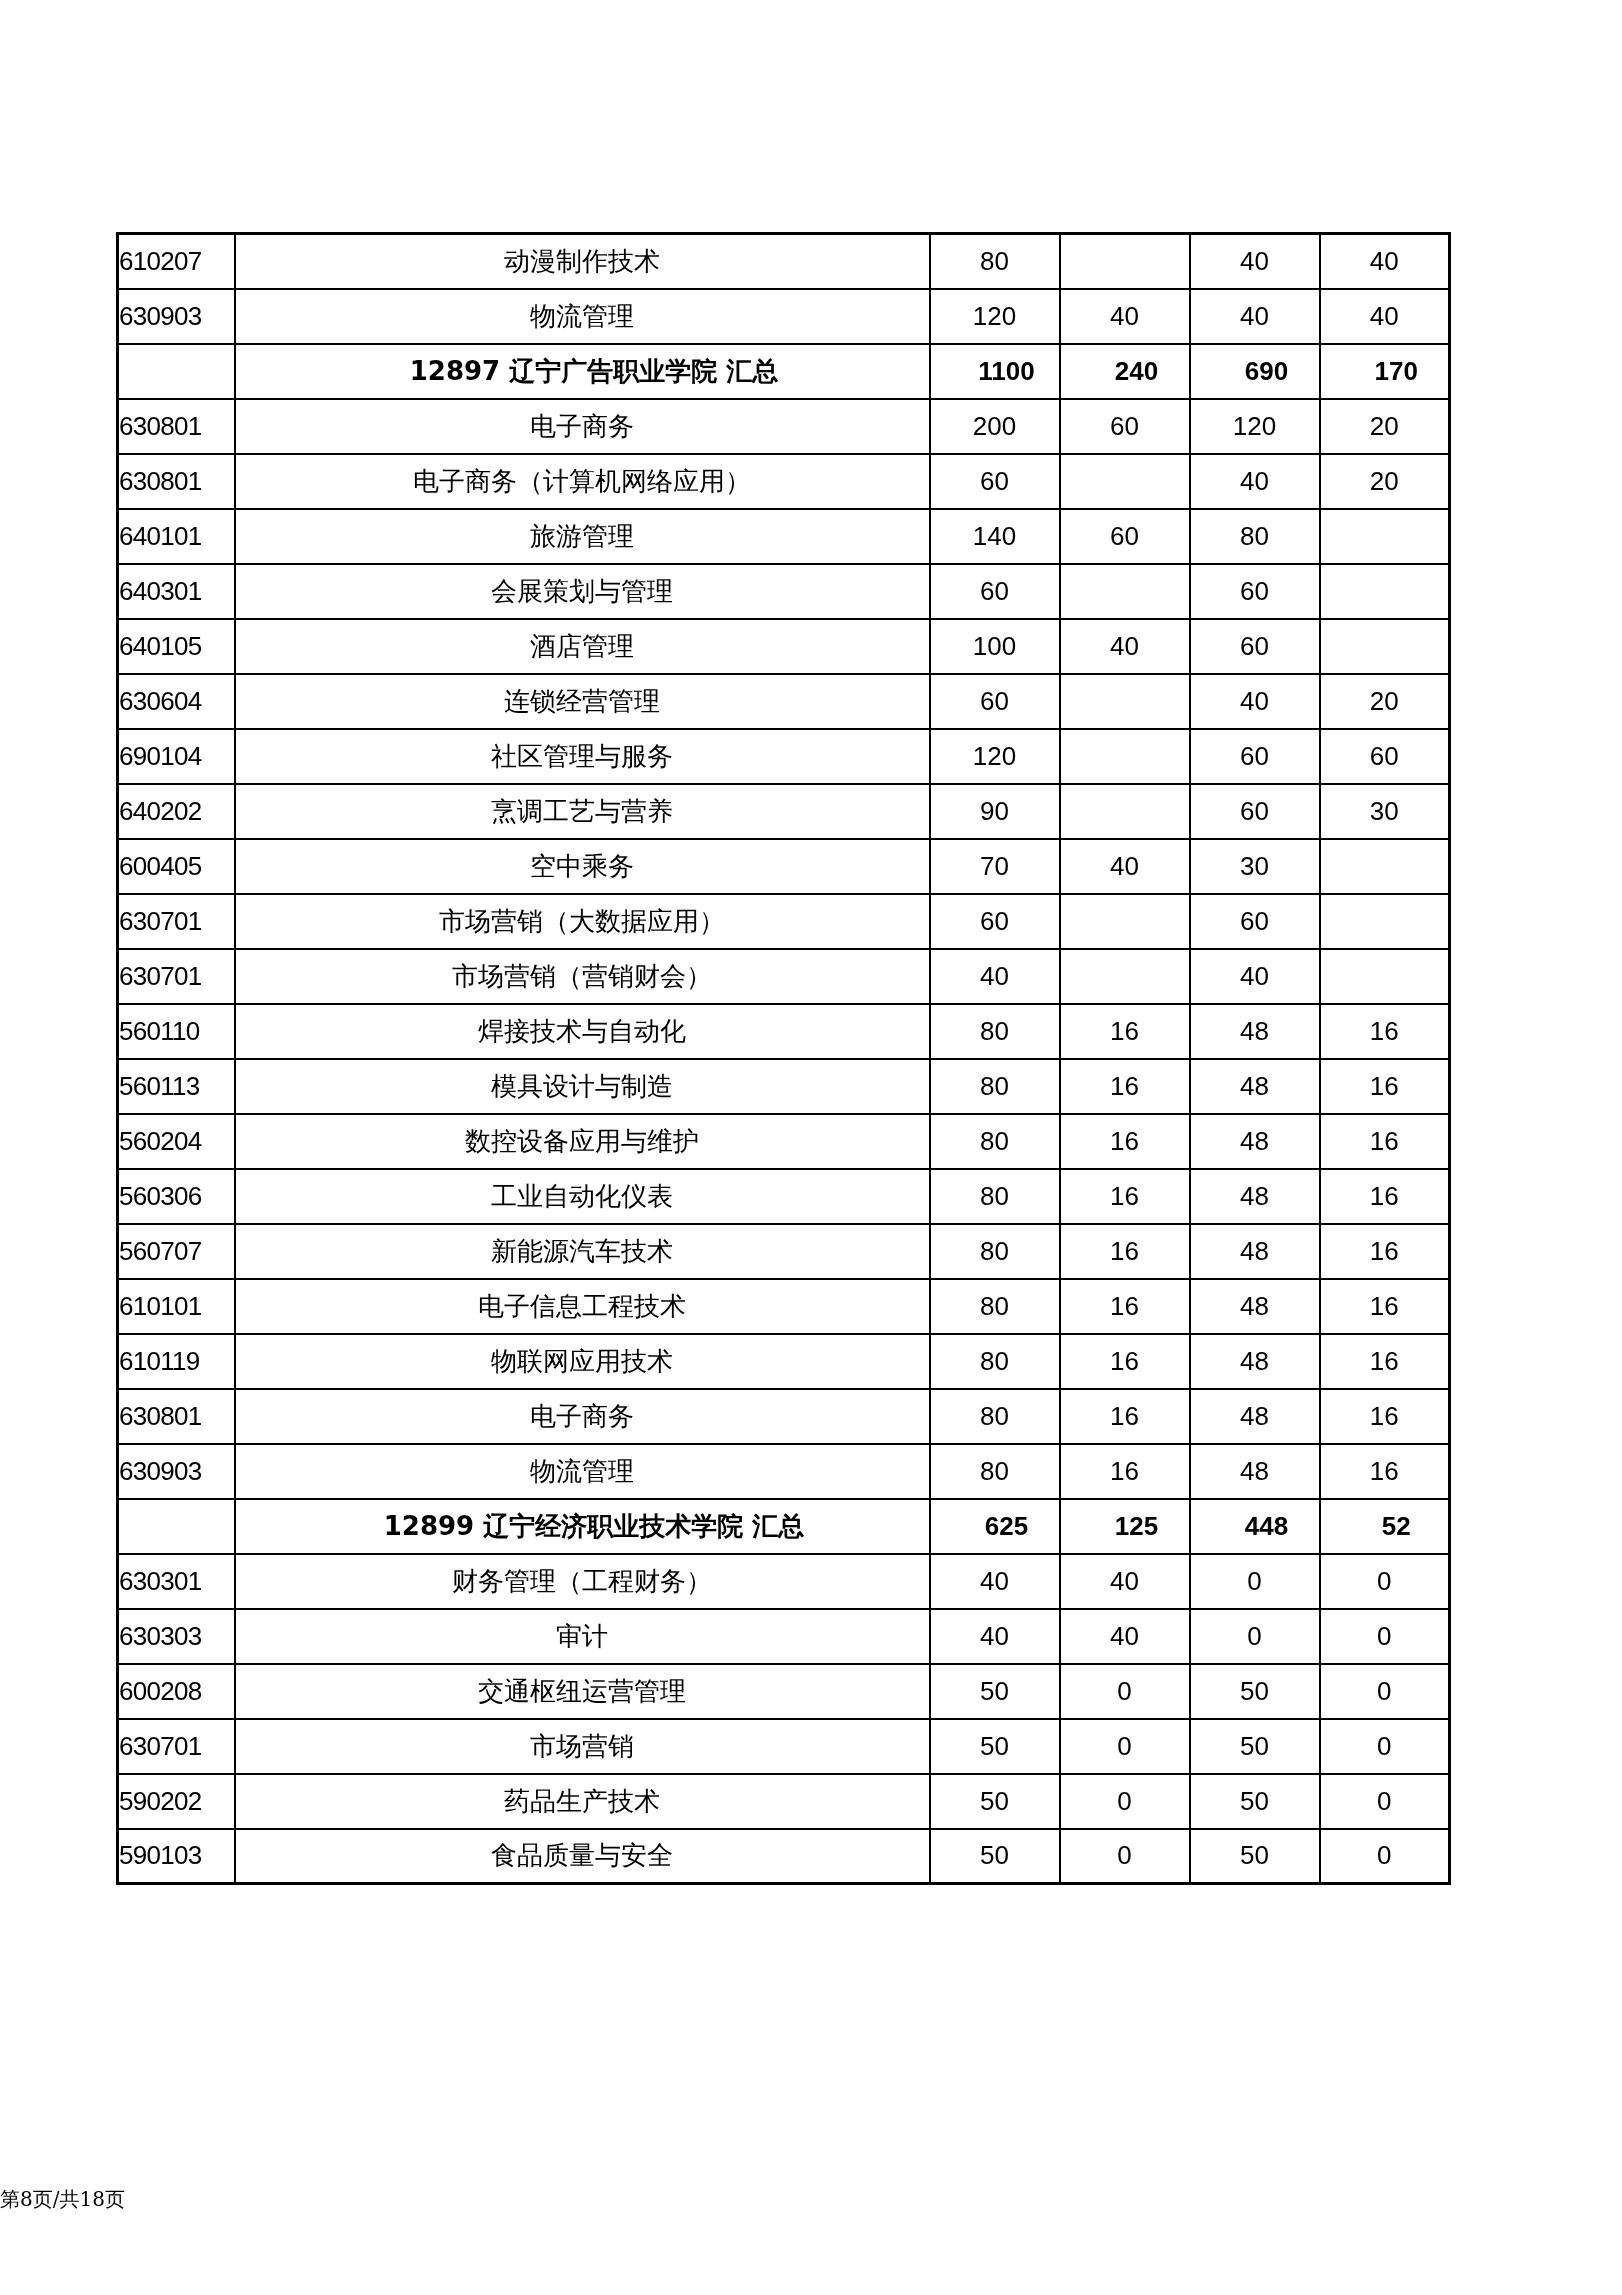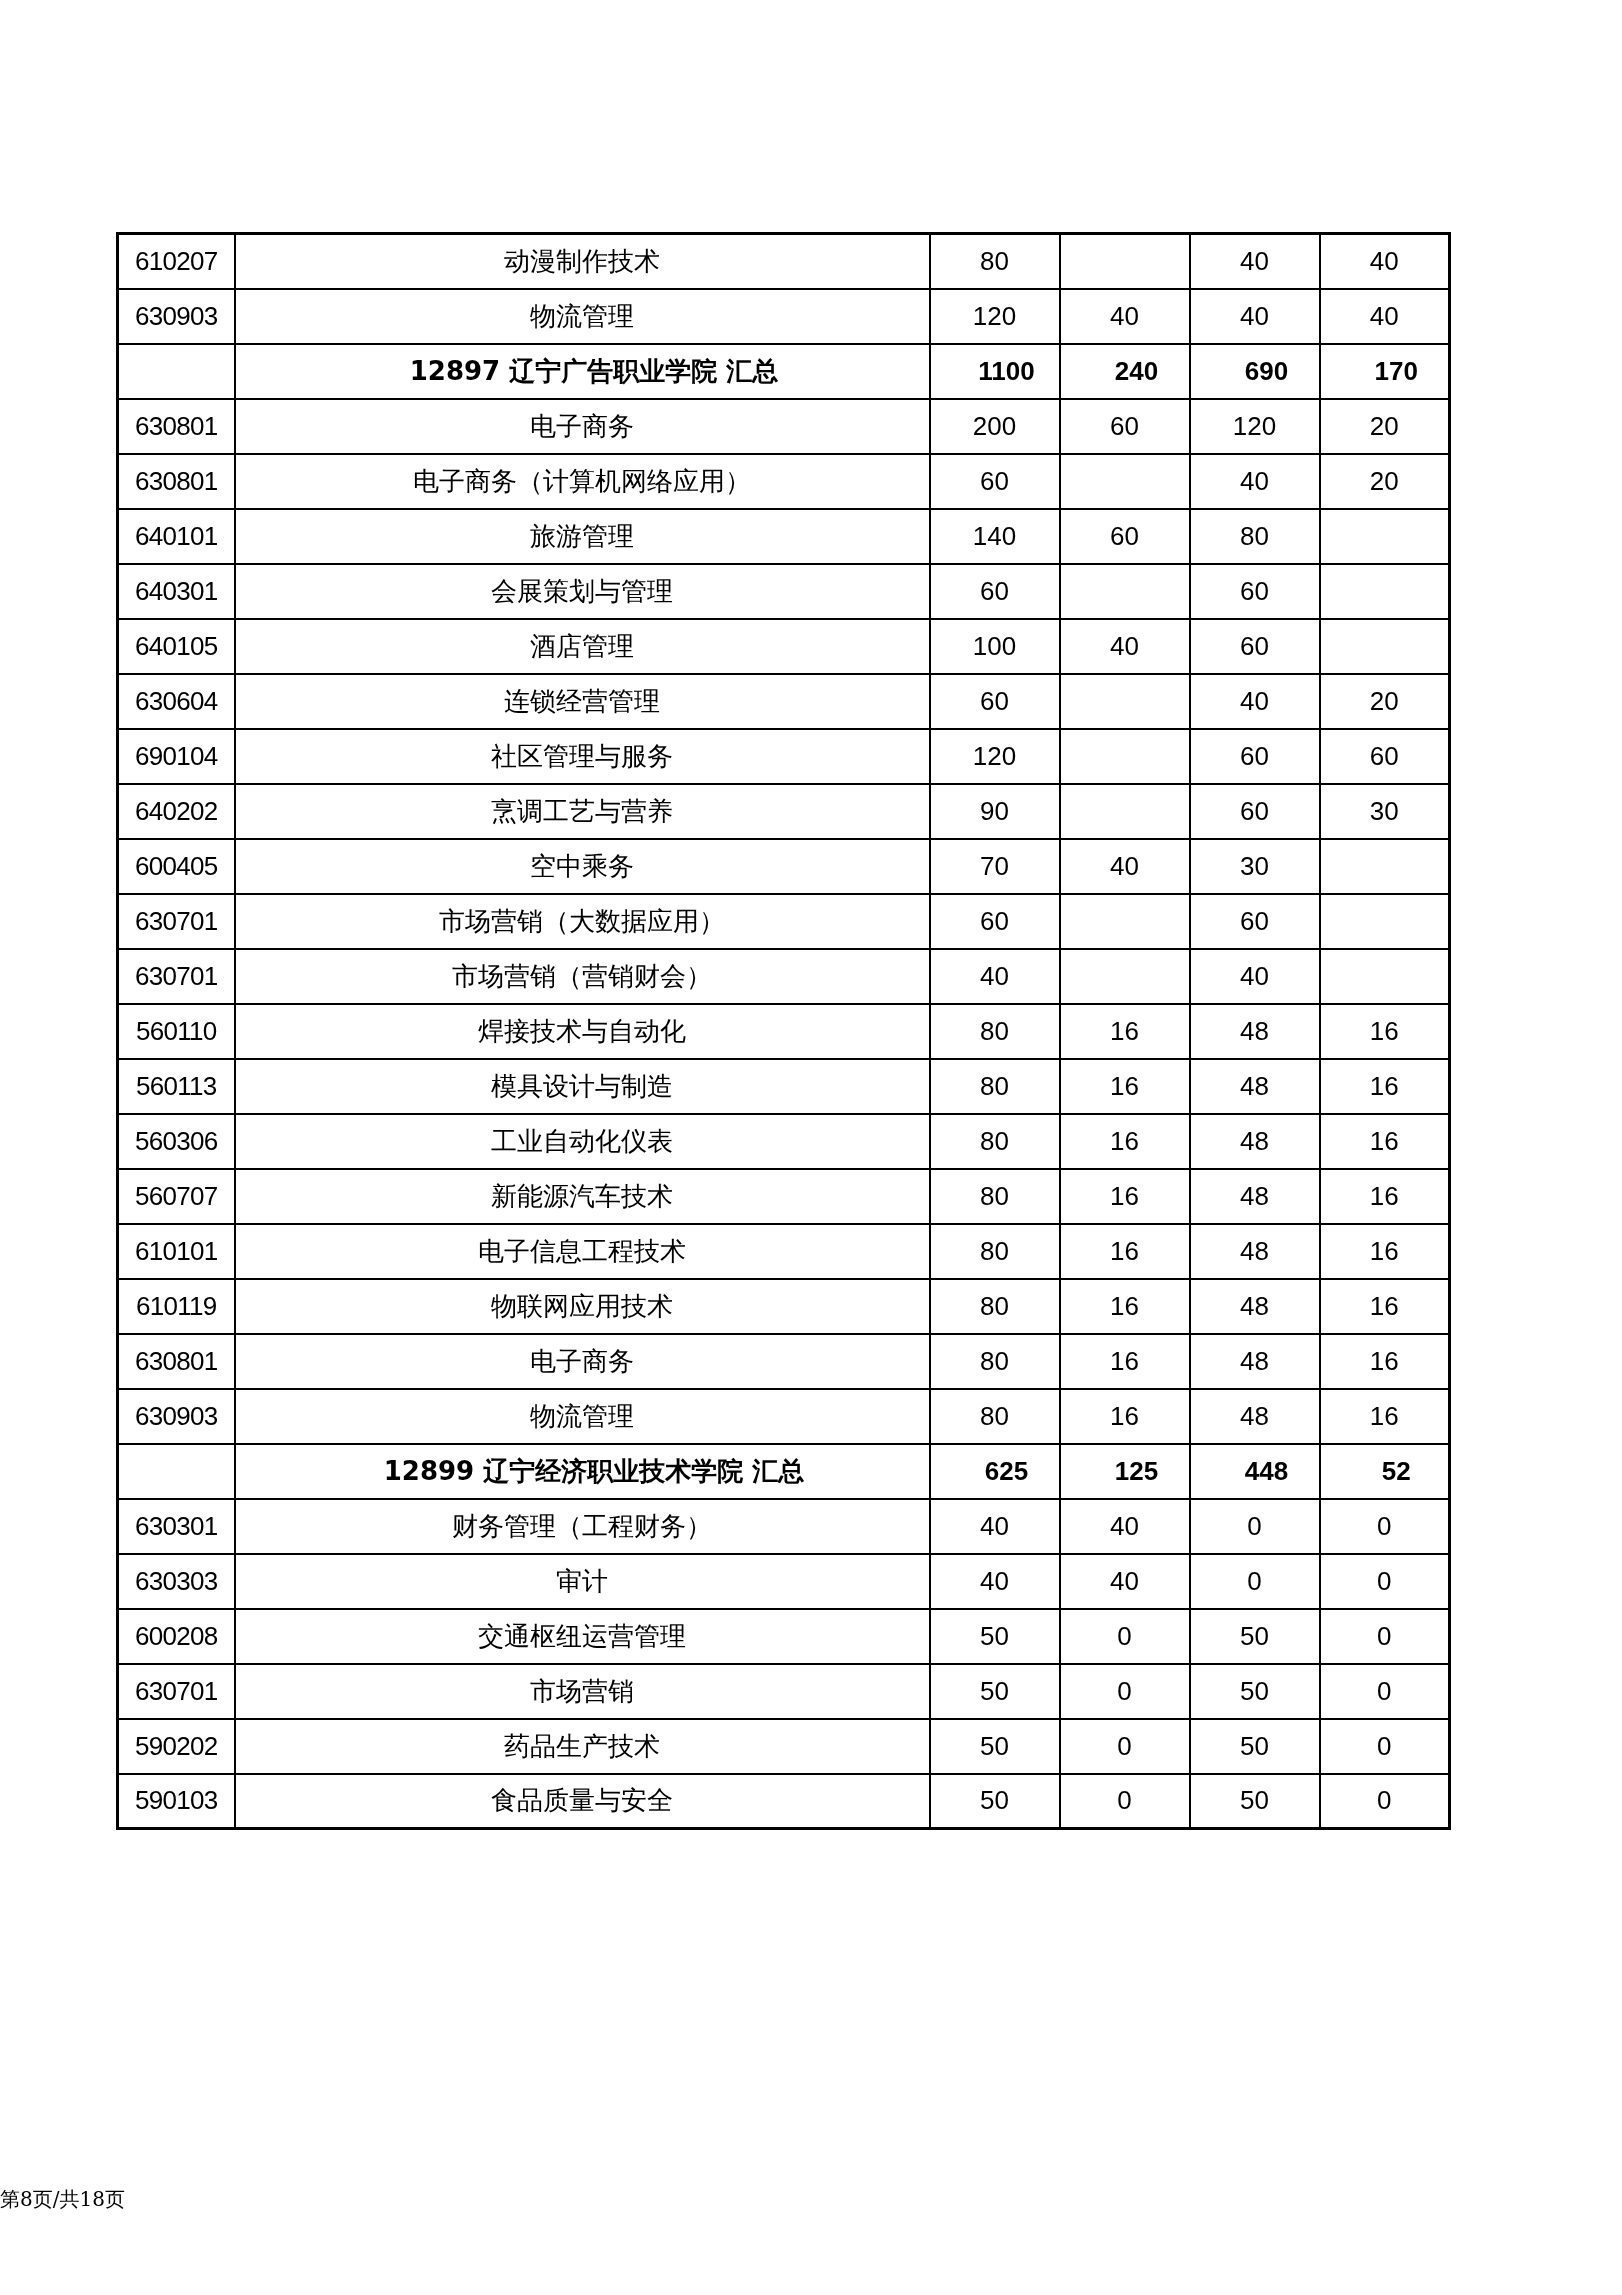--- a/index.html
+++ b/index.html
@@ -7,21 +7,21 @@
          font-family:"DejaVu Sans", "Liberation Sans", sans-serif; color:#000; }
   .page { position:absolute; left:0; top:0; width:1623px; height:2295px; background:#fff; }
   table.grid { position:absolute; left:116px; top:232px; border-collapse:collapse;
                table-layout:fixed; border:3.3px solid #000; }
   table.grid td { border:2px solid #000; height:51px; padding:0; font-size:26px;
                   white-space:nowrap; overflow:hidden; line-height:51px; }
   table.grid tr { height:55px; }
   col.c-code { width:117px; }
   col.c-name { width:695px; }
   col.c-num { width:130px; }
-  td.code { text-align:center; padding-right:7.9px; font-family:"Liberation Sans", sans-serif; font-size:27.5px; letter-spacing:-0.7px; }
+  td.code { text-align:left; padding-right:7.9px; font-family:"Liberation Sans", sans-serif; font-size:27.5px; letter-spacing:-0.7px; }
   td.name { text-align:center; padding-left:6.5px; font-size:28px; }
   td.num { text-align:center; font-family:"Liberation Sans", sans-serif; font-size:27.5px; }
   tr.summary td { font-weight:bold;padding-left:24px; }
   .footer { position:absolute; left:0; width:1623px; top:2186px; text-align:left;
             font-family:"DejaVu Serif", "Liberation Serif", serif; font-size:20px; }
 </style>
 </head>
 <body>
 
 <div class="page">
@@ -157,20 +157,28 @@
   </tr>
         <tr>
     <td class="code">560113</td>
     <td class="name">模具设计与制造</td>
     <td class="num">80</td>
     <td class="num">16</td>
     <td class="num">48</td>
     <td class="num">16</td>
   </tr>
         <tr>
+    <td class="code">560204</td>
+    <td class="name">数控设备应用与维护</td>
+    <td class="num">80</td>
+    <td class="num">16</td>
+    <td class="num">48</td>
+    <td class="num">16</td>
+  </tr>
+        <tr>
     <td class="code">560306</td>
     <td class="name">工业自动化仪表</td>
     <td class="num">80</td>
     <td class="num">16</td>
     <td class="num">48</td>
     <td class="num">16</td>
   </tr>
         <tr>
     <td class="code">560707</td>
     <td class="name">新能源汽车技术</td>

